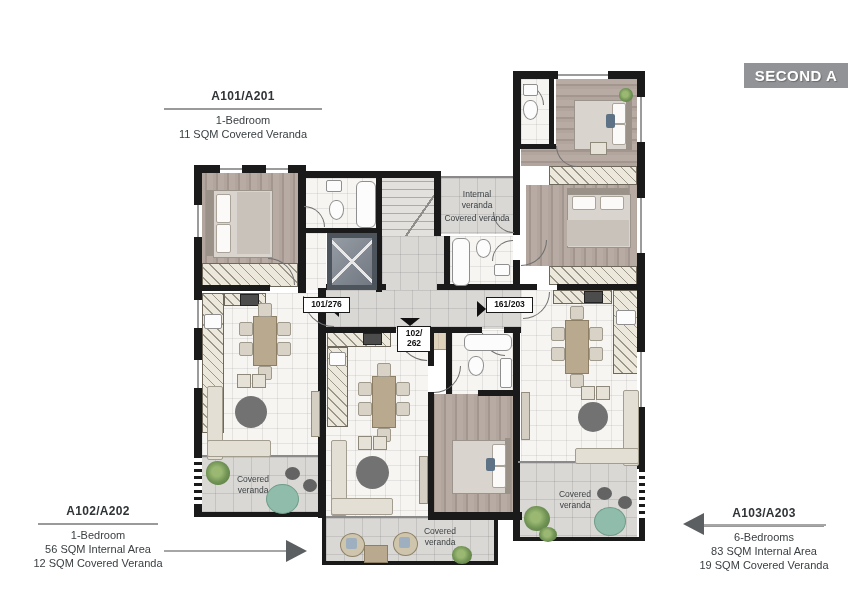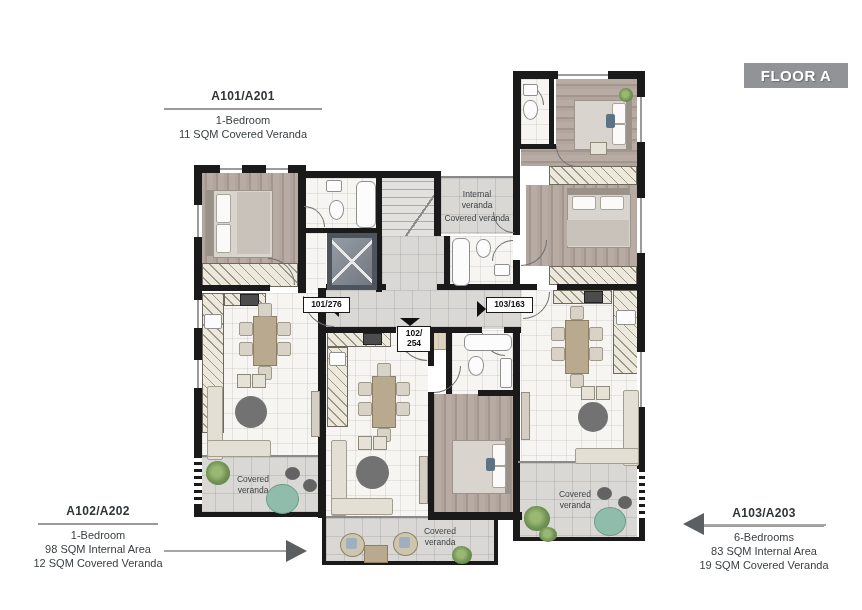--- a/index.html
+++ b/index.html
@@ -56,36 +56,36 @@
   .callout .rule{height:0;border-top:2px solid #9a9a9a;margin:5px 8px 4px}
   .callout .ln{font-size:11px;line-height:1.25}
   .tri{width:0;height:0}
 </style>
 </head>
 <body>
 
 <div class="page">
 
   <div class="blockbanner">
-    <span>FLOOR A</span>
+    <span>SECOND A</span>
   </div>
 
   <div class="callout" style="left:156px;top:89px;width:174px">
     <div class="cid">A101/A201</div>
     <div class="rule"></div>
     <div class="ln">1-Bedroom</div>
     <div class="ln">11 SQM Covered Veranda</div>
   </div>
   <i class="s tri" style="left:247px;top:203px;border-left:17px solid transparent;border-right:17px solid transparent;border-top:27px solid #5b5f62"></i>
 
   <div class="callout" style="left:30px;top:504px;width:136px">
     <div class="cid">A102/A202</div>
     <div class="rule"></div>
     <div class="ln">1-Bedroom</div>
-    <div class="ln">98 SQM Internal Area</div>
+    <div class="ln">56 SQM Internal Area</div>
     <div class="ln">12 SQM Covered Veranda</div>
   </div>
   <i class="s" style="left:164px;top:550px;width:122px;height:2px;background:#a6a6a6"></i>
   <i class="s tri" style="left:286px;top:540px;border-top:11px solid transparent;border-bottom:11px solid transparent;border-left:21px solid #5b5f62"></i>
 
   <div class="callout" style="left:696px;top:506px;width:136px">
     <div class="cid">A103/A203</div>
     <div class="rule"></div>
     <div class="ln">6-Bedrooms</div>
     <div class="ln">83 SQM Internal Area</div>
@@ -200,25 +200,25 @@
     <i class="s arc bl" style="left:493px;top:212px;width:20px;height:20px"></i>
     <i class="s arc bl" style="left:556px;top:146px;width:20px;height:20px"></i>
 
     <i class="s tri" style="left:330px;top:301px;border-top:8px solid transparent;border-bottom:8px solid transparent;border-right:9px solid #111"></i>
     <i class="s tri" style="left:477px;top:301px;border-top:8px solid transparent;border-bottom:8px solid transparent;border-left:9px solid #111"></i>
     <i class="s tri" style="left:400px;top:318px;border-left:10px solid transparent;border-right:10px solid transparent;border-top:8px solid #111"></i>
     <div class="s dlab" style="left:303px;top:297px;width:45px;height:14px">
         <span>101/276</span>
       </div>
     <div class="s dlab" style="left:486px;top:297px;width:45px;height:14px">
-        <span>103/163</span>
+        <span>161/203</span>
       </div>
     <div class="s dlab" style="left:397px;top:326px;width:32px;height:24px;flex-direction:column">
         <span>102/</span>
-        <span>254</span>
+        <span>262</span>
       </div>
 
     <div class="s alab" style="left:445px;top:189px;width:64px">Internal
 veranda</div>
     <div class="s alab" style="left:439px;top:213px;width:76px">Covered veranda</div>
     <div class="s alab" style="left:226px;top:474px;width:54px">Covered
 veranda</div>
     <div class="s alab" style="left:414px;top:526px;width:52px">Covered
 veranda</div>
     <div class="s alab" style="left:548px;top:489px;width:54px">Covered

